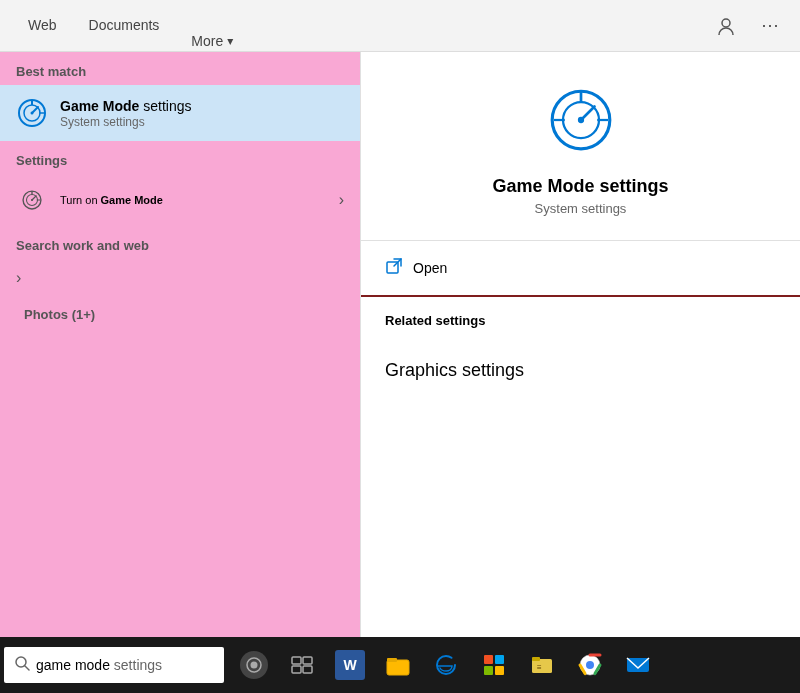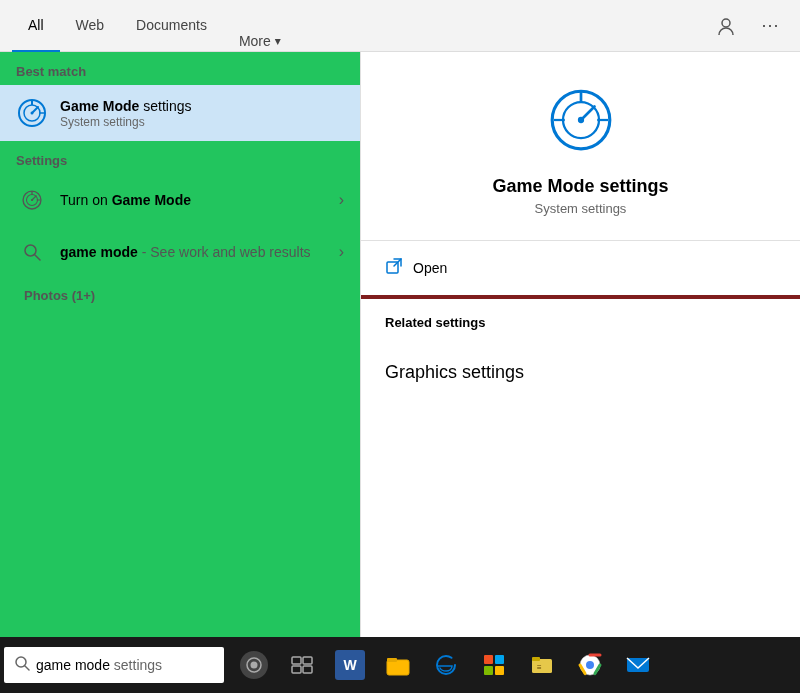--- a/index.html
+++ b/index.html
@@ -21,21 +21,21 @@
     .nav-right { display: flex; align-items: center; gap: 8px; }
     .nav-icon-btn {
       width: 36px; height: 36px; display: flex; align-items: center; justify-content: center;
       cursor: pointer; border-radius: 4px; color: #444; font-size: 18px;
     }
 
     
     .main-container { display: flex; height: calc(693px - 52px - 56px); }
 
     
-    .left-panel { width: 360px; background: #22c55e; flex-shrink: 0; overflow-y: auto; }
+    .left-panel { width: 360px; background: #f9a8d4; flex-shrink: 0; overflow-y: auto; }
 
     .section-label {
       font-size: 13px; color: #555; font-weight: 600;
       padding: 12px 16px 6px 16px;
     }
 
     .result-item {
       display: flex; align-items: center; padding: 8px 16px; cursor: pointer;
       gap: 12px; min-height: 56px;
     }
@@ -45,21 +45,21 @@
     .result-text { display: flex; flex-direction: column; }
     .result-title { font-size: 14px; color: #000; }
     .result-title b { font-weight: 700; }
     .result-subtitle { font-size: 12px; color: #666; margin-top: 1px; }
 
     .result-item-row {
       display: flex; align-items: center; justify-content: space-between;
       padding: 10px 16px; cursor: pointer; min-height: 44px;
     }
     .result-item-row-left { display: flex; align-items: center; gap: 12px; }
-    .result-item-row-text { font-size: 14px; color: #000; }
+    .result-item-row-text { font-size: 11px; color: #000; }
     .result-item-row-text b { font-weight: 700; }
     .chevron { font-size: 16px; color: #555; }
 
     .web-result { display: flex; align-items: center; justify-content: space-between; padding: 10px 16px; cursor: pointer; }
     .web-result-left { display: flex; align-items: center; gap: 12px; }
     .web-result-text { font-size: 14px; color: #000; }
     .web-result-text .query { font-weight: 700; }
     .web-result-text .suffix { color: #555; }
 
     .photos-label { font-size: 13px; color: #555; font-weight: 600; padding: 10px 24px; }
@@ -74,21 +74,21 @@
       padding: 32px 20px 24px;
       border-bottom: 1px solid #e0e0e0; width: 100%;
     }
     .right-top-icon { margin-bottom: 16px; }
     .right-top-title { font-size: 18px; font-weight: 600; color: #000; text-align: center; margin-bottom: 4px; }
     .right-top-sub { font-size: 13px; color: #666; }
 
     .right-action {
       display: flex; align-items: center; gap: 10px;
       padding: 16px 24px; cursor: pointer; width: 100%;
-      border-bottom: 4px solid #7f1d1d;
+      border-bottom: 2px solid #7f1d1d;
     }
     .right-action-text { font-size: 14px; color: #000; }
 
     .related-section { width: 100%; padding: 16px 24px; }
     .related-title { font-size: 13px; font-weight: 700; color: #000; margin-bottom: 28px; }
     .related-link { font-size: 18px; color: #000; cursor: pointer; padding: 4px 0; }
 
     
     .taskbar {
       position: absolute; bottom: 0; left: 0; right: 0;
@@ -115,21 +115,20 @@
     
     .game-icon-large svg { width: 72px; height: 72px; }
     .game-icon-small svg { width: 32px; height: 32px; }
     .open-icon svg { width: 18px; height: 18px; }
   </style>
 </head>
 <body>
 
 <div class="top-nav">
   <div class="nav-tabs">
-    <div class="nav-tab active">All</div>
     <div class="nav-tab">Web</div>
     <div class="nav-tab">Documents</div>
     <div class="nav-tab more">
       <span>More</span>
       <span style="font-size:12px;">▾</span>
     </div>
   </div>
   <div class="nav-right">
     <div class="nav-icon-btn">
       <svg width="20" height="20" viewBox="0 0 20 20" fill="none" xmlns="http://www.w3.org/2000/svg">
@@ -183,33 +182,23 @@
             <circle cx="16" cy="16" r="1.5" fill="#555"></circle>
           </svg>
         </div>
         <div class="result-item-row-text">
           <span>Turn on </span><b>Game Mode</b>
         </div>
       </div>
       <div class="chevron">›</div>
     </div>
 
+    <div class="section-label">Search work and web</div>
 
     <div class="web-result">
-      <div class="web-result-left">
-        <div class="result-icon">
-          <svg width="20" height="20" viewBox="0 0 20 20" fill="none" xmlns="http://www.w3.org/2000/svg">
-            <circle cx="8.5" cy="8.5" r="5.5" stroke="#555" stroke-width="1.5"></circle>
-            <line x1="13" y1="13" x2="18" y2="18" stroke="#555" stroke-width="1.5" stroke-linecap="round"></line>
-          </svg>
-        </div>
-        <div class="web-result-text">
-          <span class="query">game mode</span><span class="suffix"> - See work and web results</span>
-        </div>
-      </div>
       <div class="chevron">›</div>
     </div>
 
     <div class="photos-label">Photos (1+)</div>
 
   </div>
 
   <div class="right-panel">
 
     <div class="right-top">

